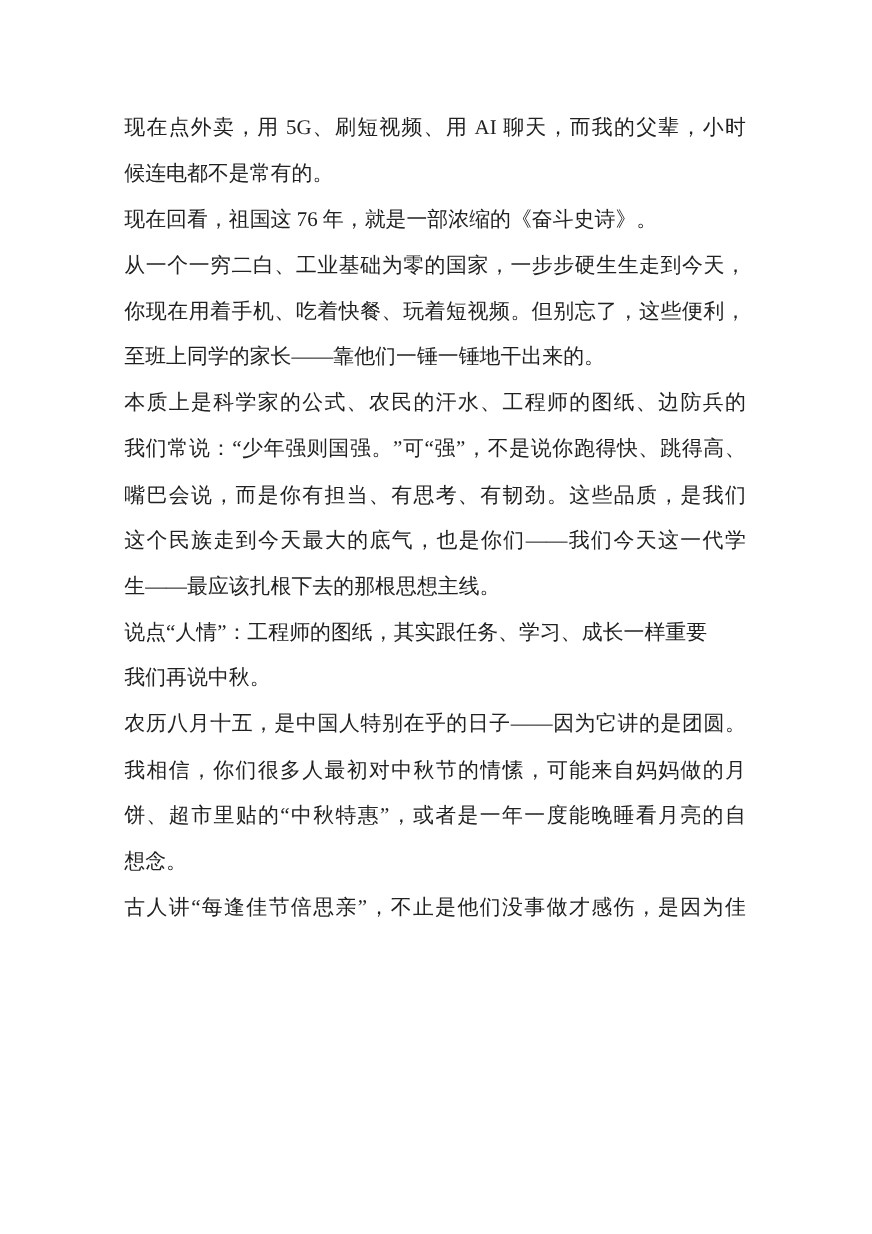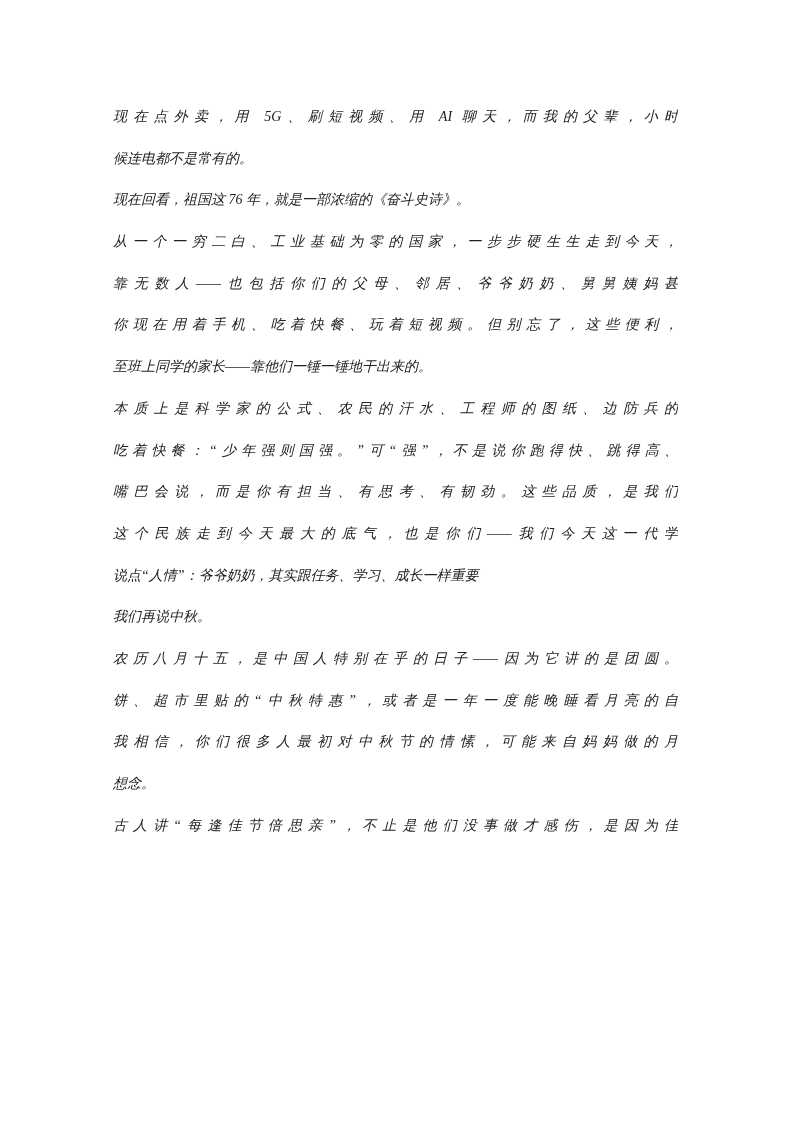--- a/index.html
+++ b/index.html
@@ -18,25 +18,24 @@
   }
   .text-block {
     position: absolute;
     left: 113px;
     top: 96px;
     width: 565px;
   }
   .line {
     height: 41.7px;
     line-height: 41.7px;
-    font-size: 14px;
+    font-size: 19px;
     letter-spacing: 0;
     overflow: hidden;
     white-space: normal;
-    font-style: italic;
   }
   
   .line.j {
     text-align: justify;
     text-align-last: justify;
   }
   
   .line.l {
     text-align: center;
     text-align-last: left;
@@ -44,28 +43,28 @@
 </style>
 </head>
 <body>
 
 <div class="page">
   <div class="text-block">
     <div class="line j">现在点外卖，用 5G、刷短视频、用 AI 聊天，而我的父辈，小时</div>
     <div class="line l">候连电都不是常有的。</div>
     <div class="line l">现在回看，祖国这 76 年，就是一部浓缩的《奋斗史诗》。</div>
     <div class="line j">从一个一穷二白、工业基础为零的国家，一步步硬生生走到今天，</div>
-    <div class="line j">靠无数人——也包括你们的父母、邻居、爷爷奶奶、舅舅姨妈甚</div>
     <div class="line j">你现在用着手机、吃着快餐、玩着短视频。但别忘了，这些便利，</div>
     <div class="line l">至班上同学的家长——靠他们一锤一锤地干出来的。</div>
     <div class="line j">本质上是科学家的公式、农民的汗水、工程师的图纸、边防兵的</div>
-    <div class="line j">吃着快餐：“少年强则国强。”可“强”，不是说你跑得快、跳得高、</div>
+    <div class="line j">我们常说：“少年强则国强。”可“强”，不是说你跑得快、跳得高、</div>
     <div class="line j">嘴巴会说，而是你有担当、有思考、有韧劲。这些品质，是我们</div>
     <div class="line j">这个民族走到今天最大的底气，也是你们——我们今天这一代学</div>
-    <div class="line l">说点“人情”：爷爷奶奶，其实跟任务、学习、成长一样重要</div>
+    <div class="line l">生——最应该扎根下去的那根思想主线。</div>
+    <div class="line l">说点“人情”：工程师的图纸，其实跟任务、学习、成长一样重要</div>
     <div class="line l">我们再说中秋。</div>
     <div class="line j">农历八月十五，是中国人特别在乎的日子——因为它讲的是团圆。</div>
+    <div class="line j">我相信，你们很多人最初对中秋节的情愫，可能来自妈妈做的月</div>
     <div class="line j">饼、超市里贴的“中秋特惠”，或者是一年一度能晚睡看月亮的自</div>
-    <div class="line j">我相信，你们很多人最初对中秋节的情愫，可能来自妈妈做的月</div>
     <div class="line l">想念。</div>
     <div class="line j">古人讲“每逢佳节倍思亲”，不止是他们没事做才感伤，是因为佳</div>
   </div>
 </div>
 
 </body></html>

